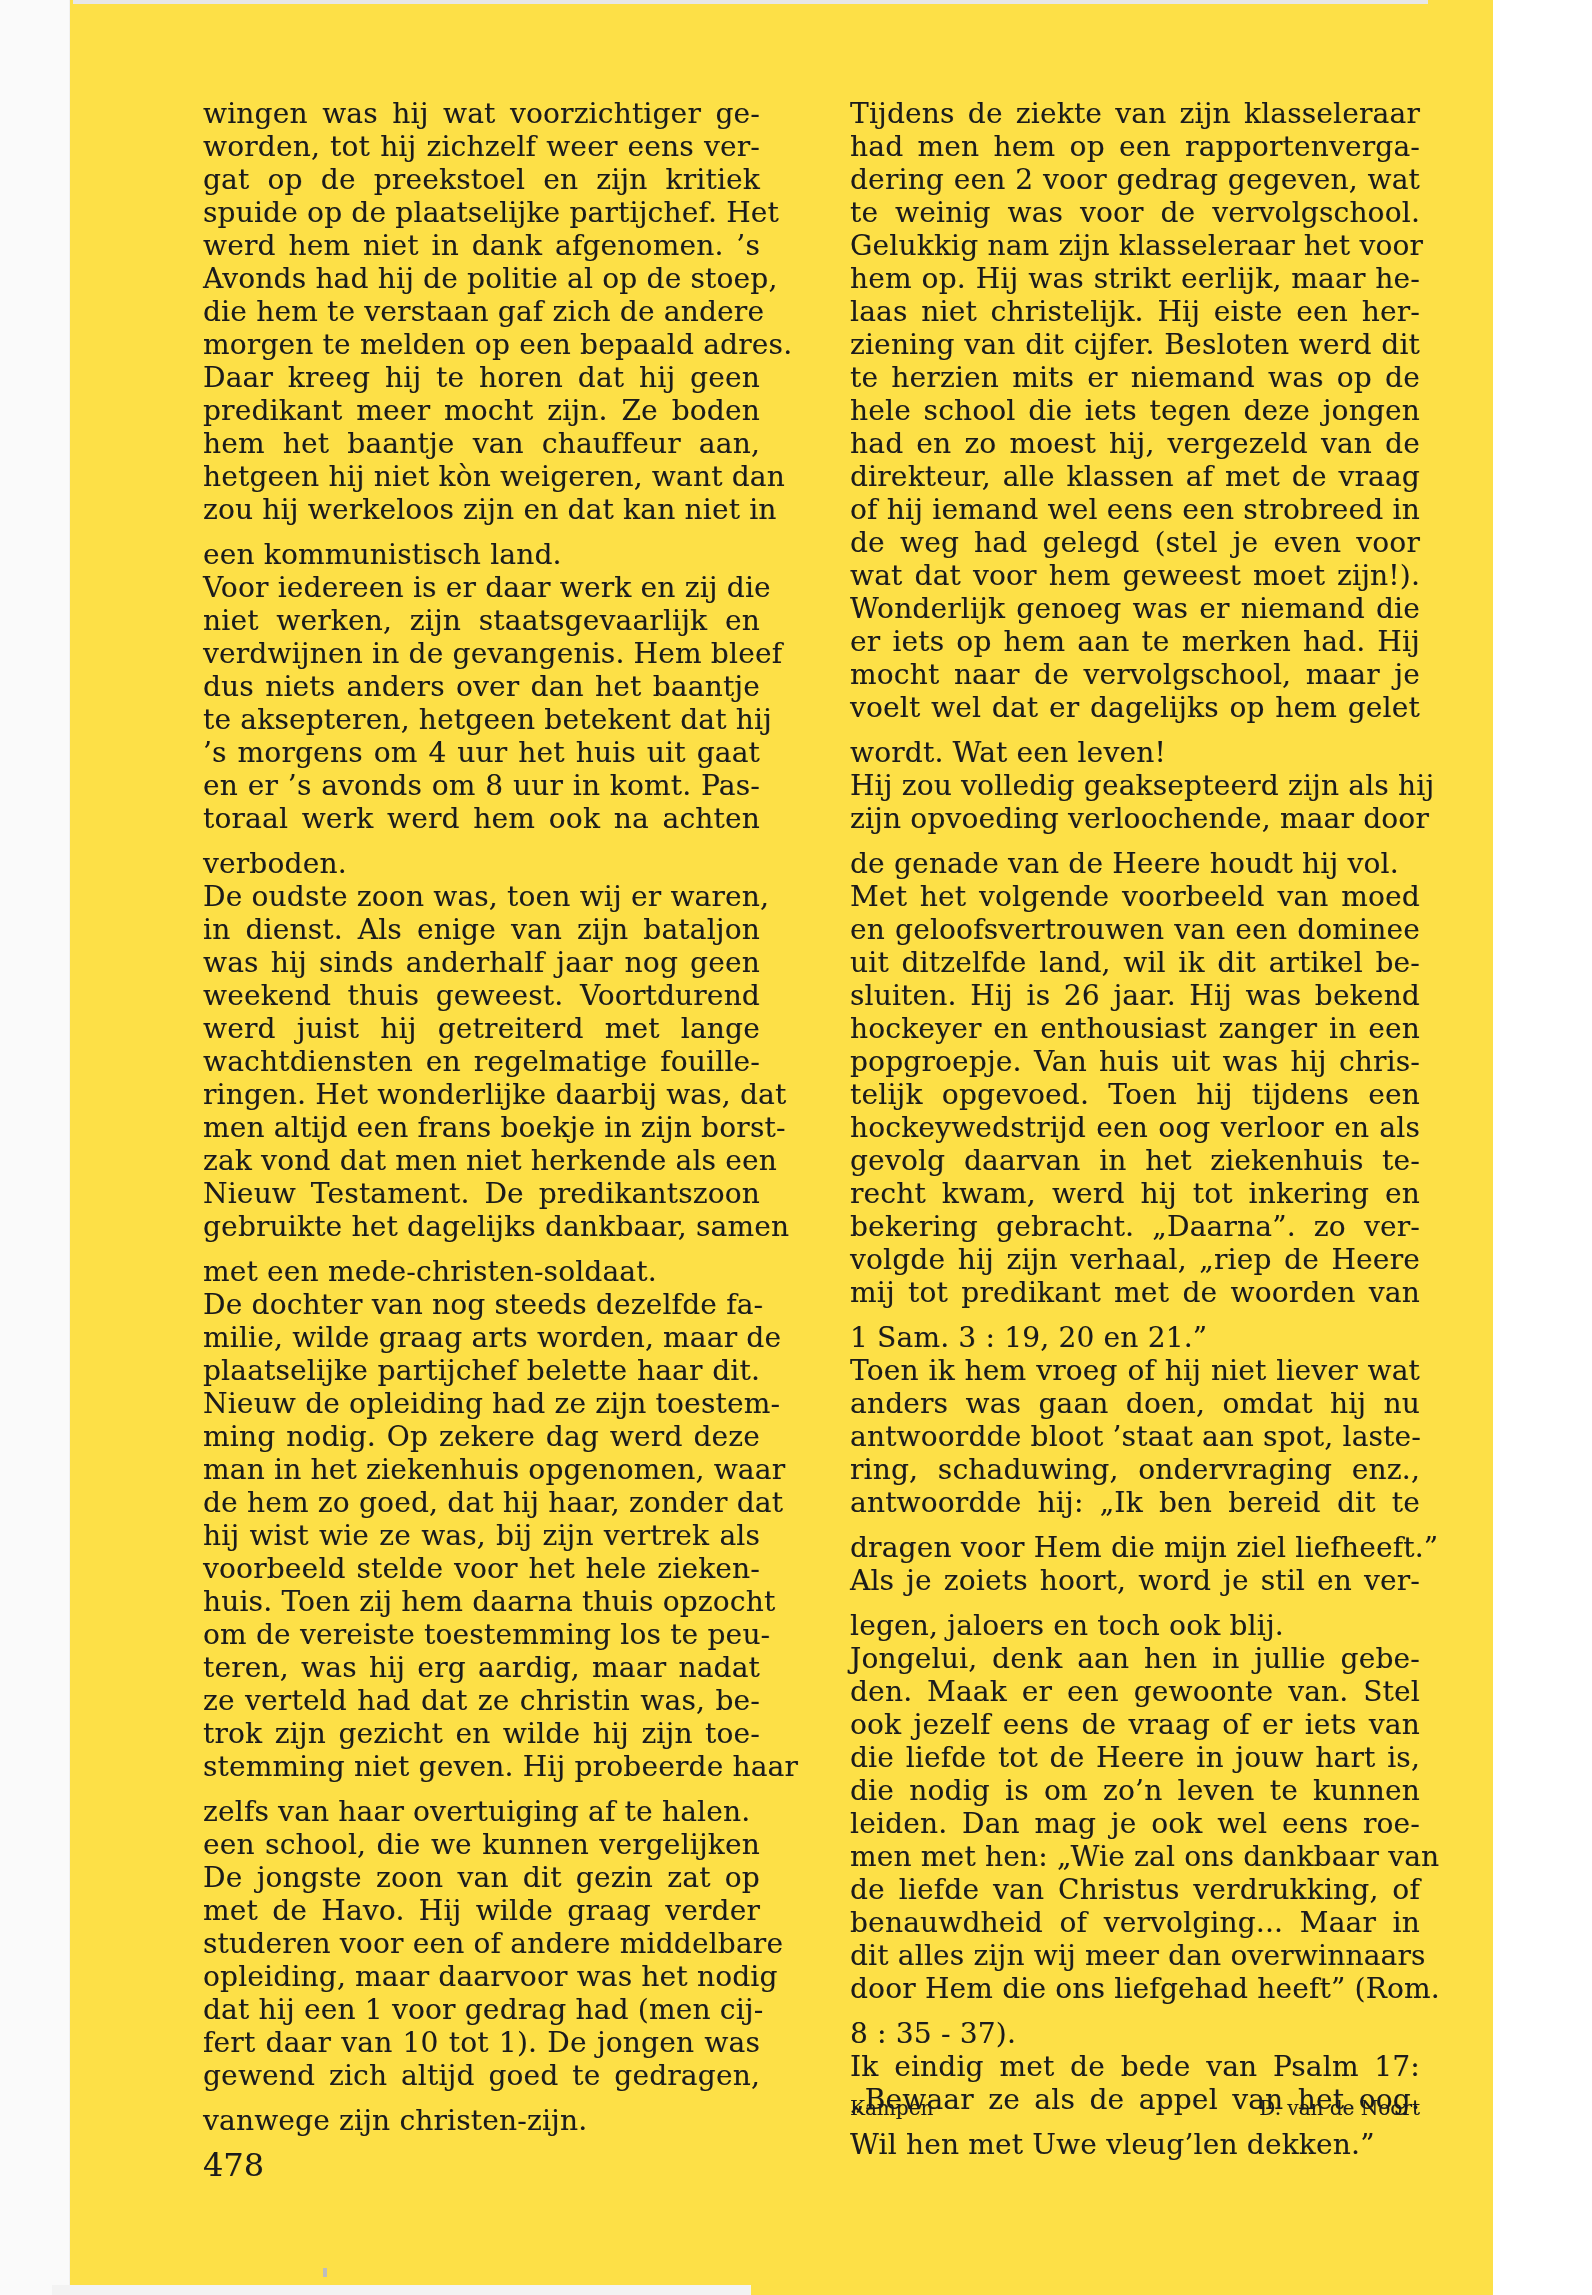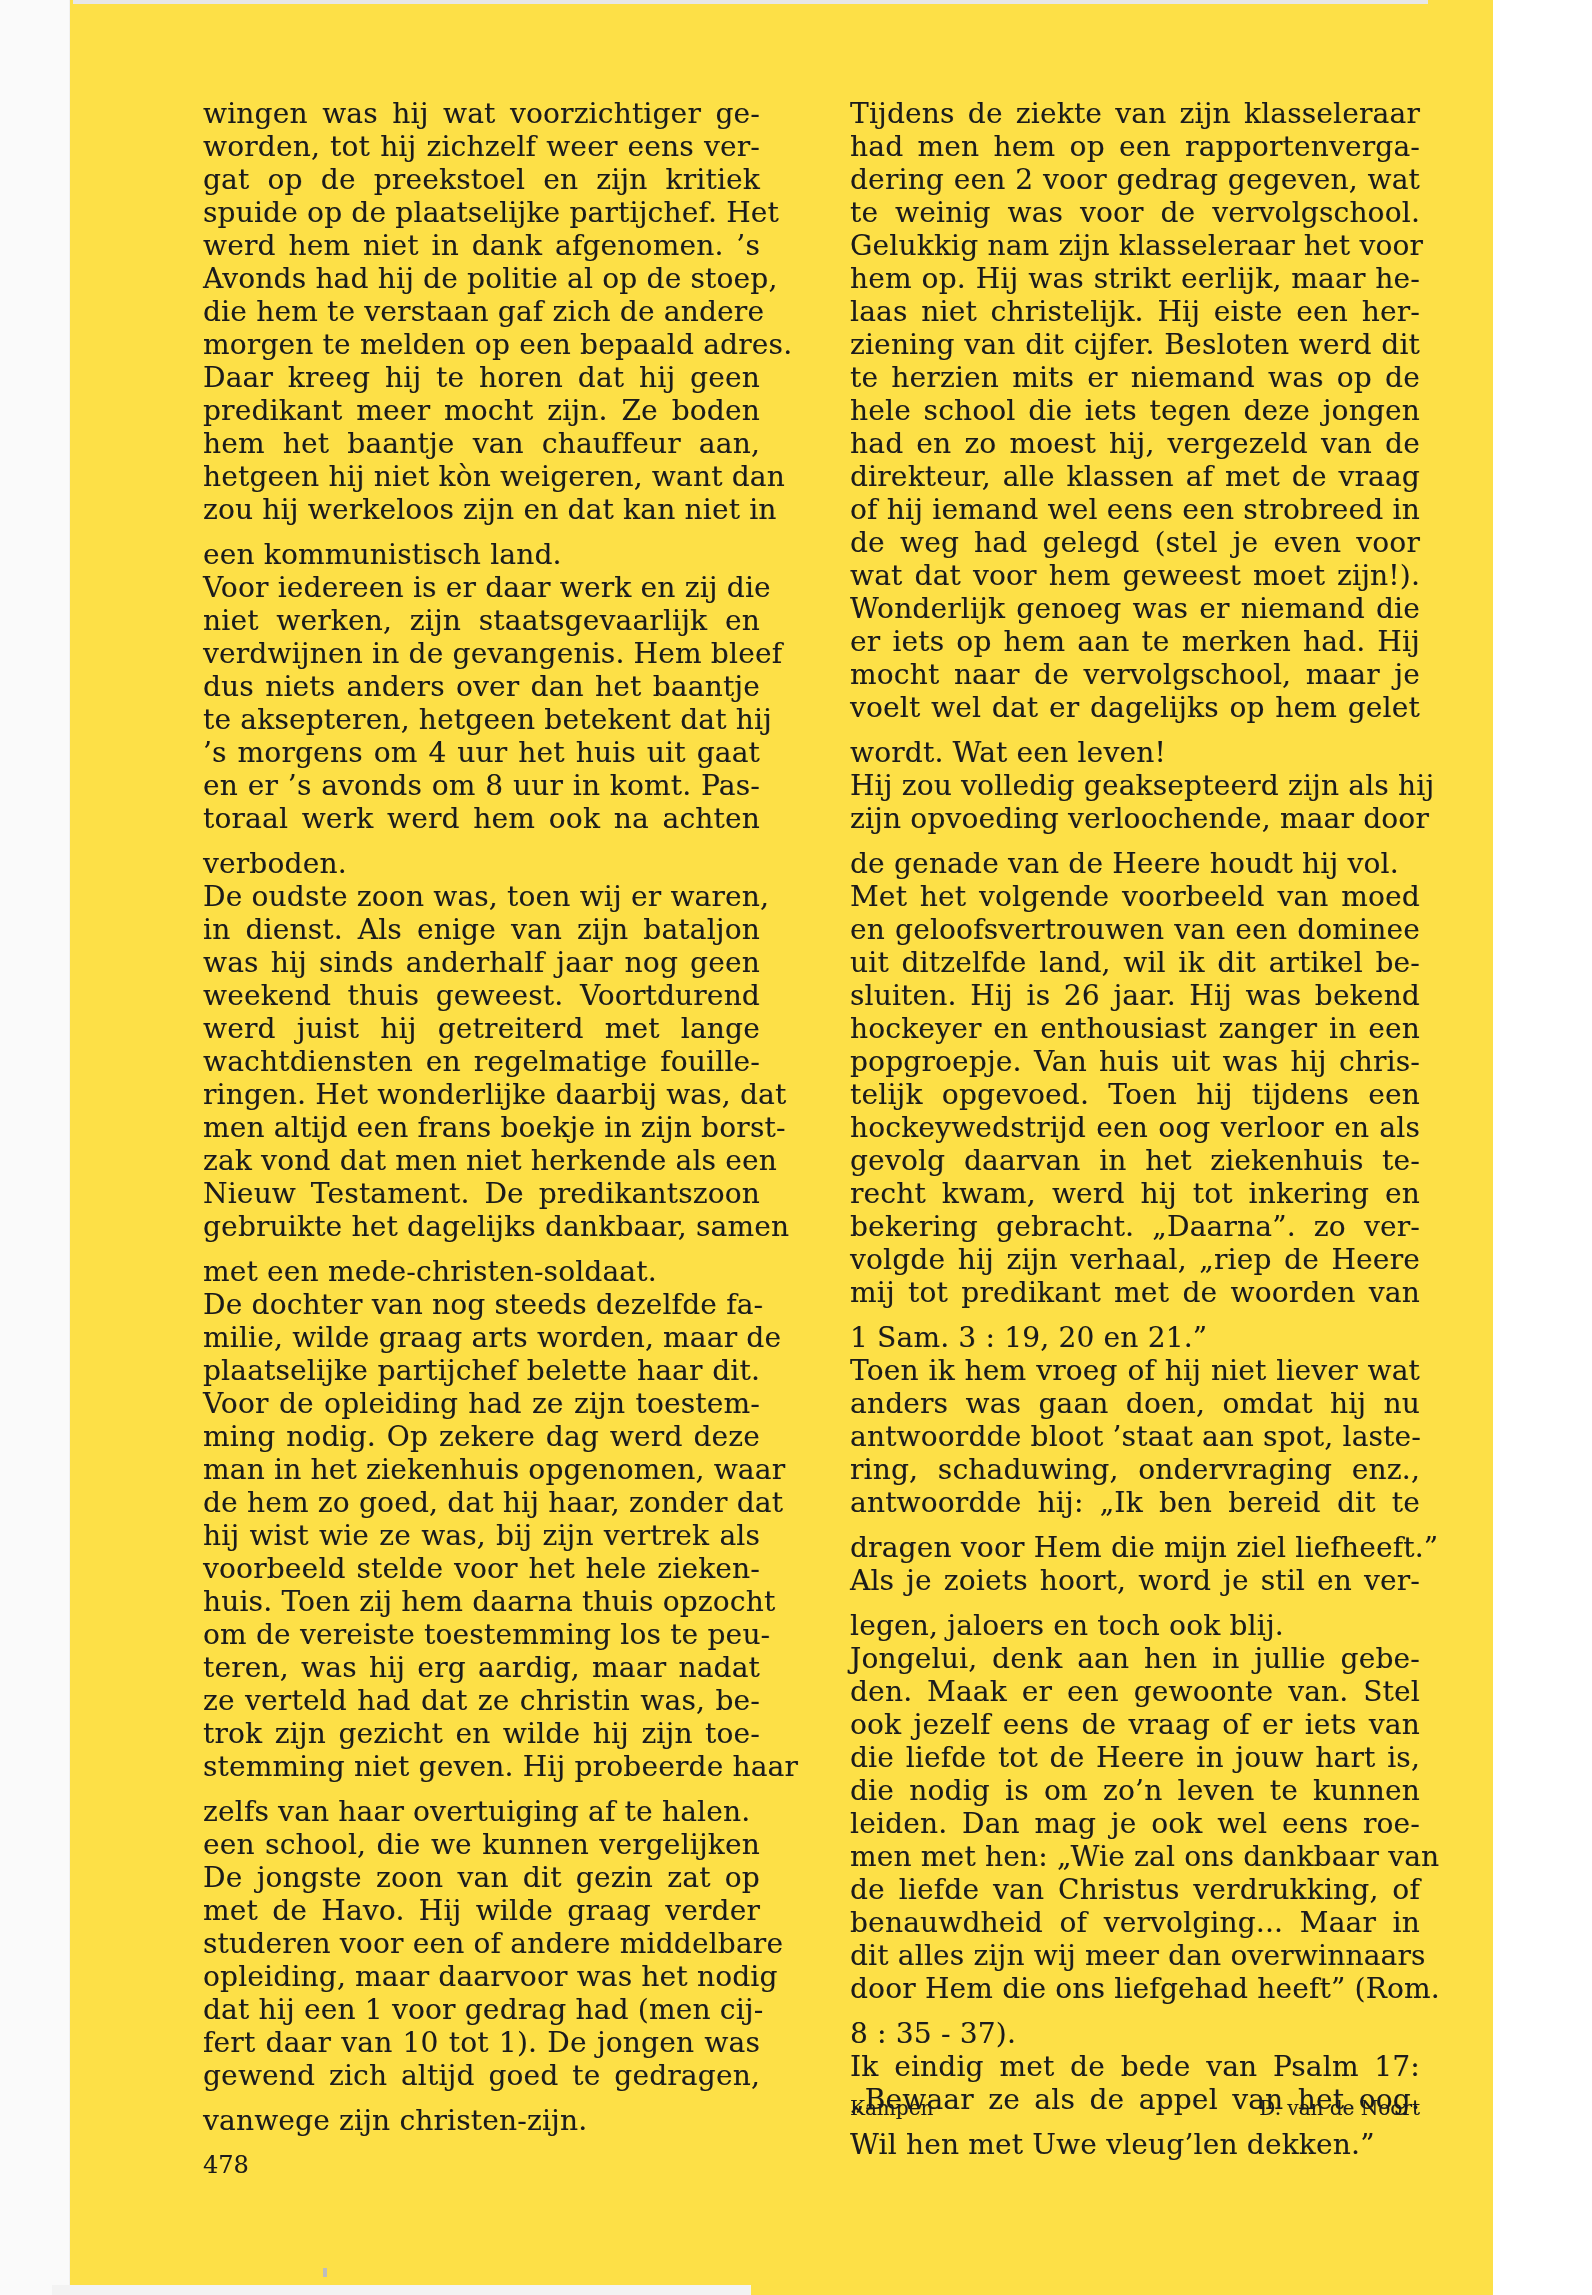--- a/index.html
+++ b/index.html
@@ -40,21 +40,21 @@
   .line.last { text-align-last:left;margin-top:12px; }
 
   .signature {
     position:absolute; left:850px; top:2092px; width:570px;
     display:flex; justify-content:space-between;
     font-size:20px; line-height:33px;
     text-shadow:0.3px 0.3px 0.5px rgba(45,45,45,0.35);
   }
   .pagenum {
     position:absolute; left:203px; top:2149px;
-    font-size:24px; line-height:33px;
+    font-size:32px; line-height:33px;
     text-shadow:0.3px 0.3px 0.5px rgba(45,45,45,0.35);
     text-align:center;
   }
 </style>
 </head>
 <body>
 
 <div class="page">
   <div class="edge-left"></div>
   <div class="edge-top"></div>
@@ -98,21 +98,21 @@
         <div class="line">men altijd een frans boekje in zijn borst-</div>
         <div class="line">zak vond dat men niet herkende als een</div>
         <div class="line">Nieuw Testament. De predikantszoon</div>
         <div class="line">gebruikte het dagelijks dankbaar, samen</div>
         <div class="line last">met een mede-christen-soldaat.</div>
       </div>
       <div class="paragraph">
         <div class="line">De dochter van nog steeds dezelfde fa-</div>
         <div class="line">milie, wilde graag arts worden, maar de</div>
         <div class="line">plaatselijke partijchef belette haar dit.</div>
-        <div class="line">Voor de opleiding had ze zijn toestem-</div>
+        <div class="line">Nieuw de opleiding had ze zijn toestem-</div>
         <div class="line">ming nodig. Op zekere dag werd deze</div>
         <div class="line">man in het ziekenhuis opgenomen, waar</div>
         <div class="line">de hem zo goed, dat hij haar, zonder dat</div>
         <div class="line">hij wist wie ze was, bij zijn vertrek als</div>
         <div class="line">voorbeeld stelde voor het hele zieken-</div>
         <div class="line">huis. Toen zij hem daarna thuis opzocht</div>
         <div class="line">om de vereiste toestemming los te peu-</div>
         <div class="line">teren, was hij erg aardig, maar nadat</div>
         <div class="line">ze verteld had dat ze christin was, be-</div>
         <div class="line">trok zijn gezicht en wilde hij zijn toe-</div>

